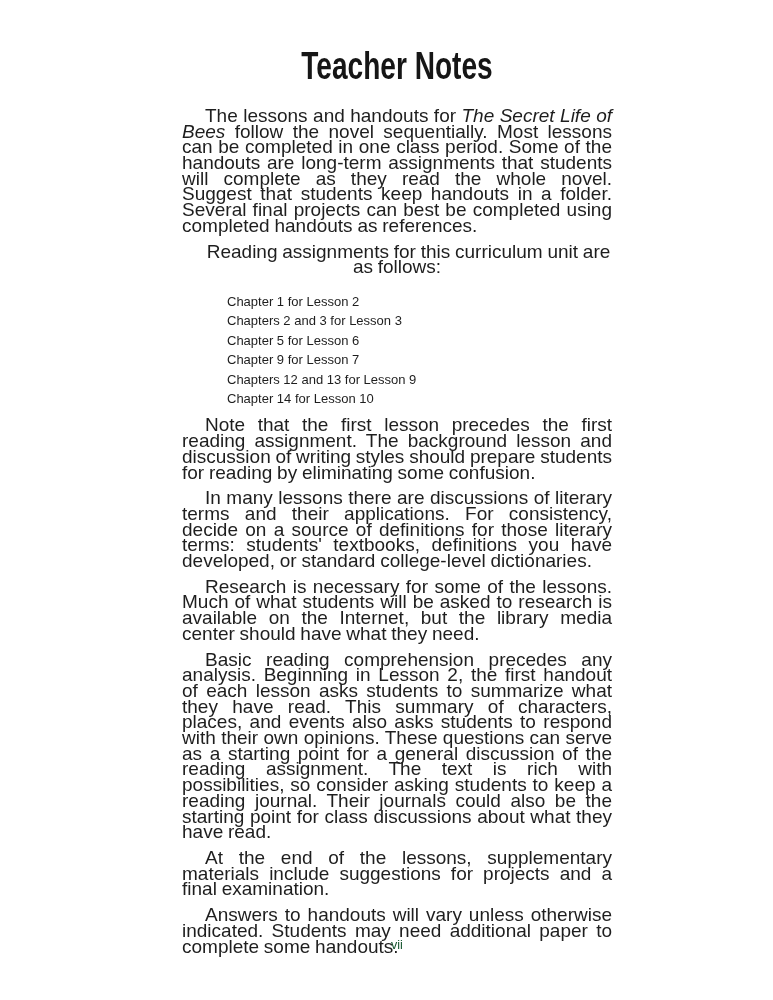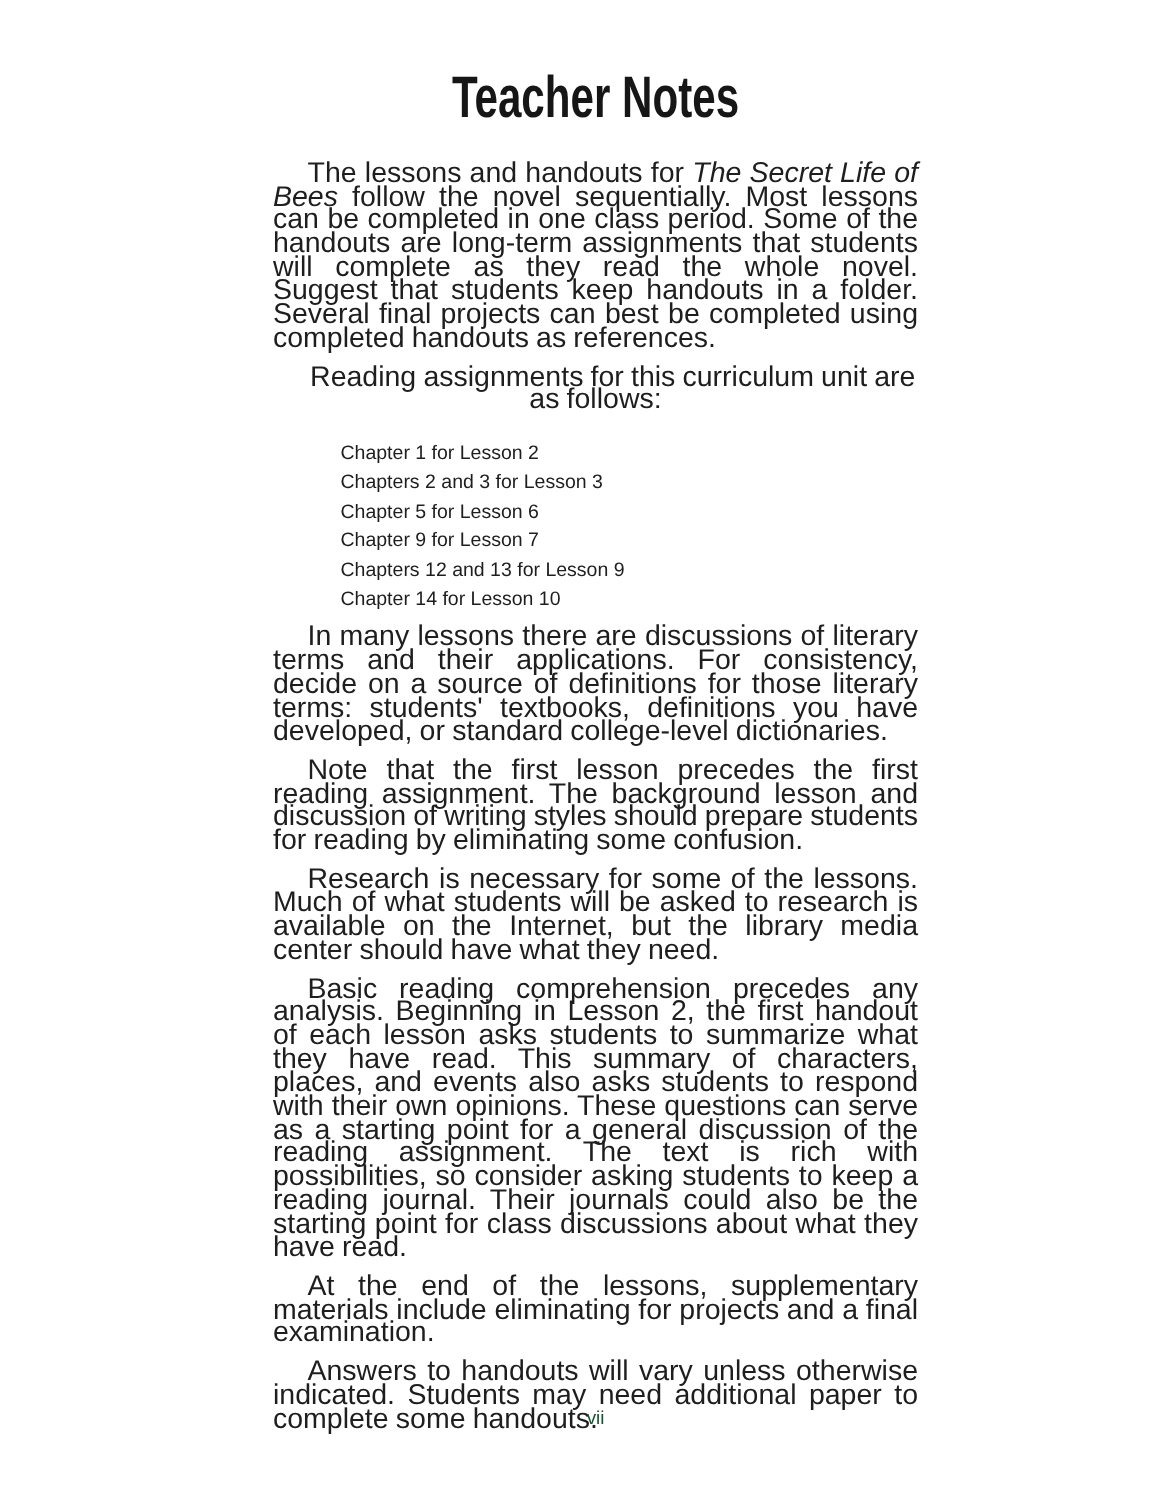--- a/index.html
+++ b/index.html
@@ -78,28 +78,28 @@
 
     <div class="reading-list">
       <div class="list-item">Chapter 1 for Lesson 2</div>
       <div class="list-item">Chapters 2 and 3 for Lesson 3</div>
       <div class="list-item">Chapter 5 for Lesson 6</div>
       <div class="list-item">Chapter 9 for Lesson 7</div>
       <div class="list-item">Chapters 12 and 13 for Lesson 9</div>
       <div class="list-item">Chapter 14 for Lesson 10</div>
     </div>
 
+    <p class="body">Note that the first lesson precedes the first reading assignment. The background lesson and discussion of writing styles should prepare students for reading by eliminating some confusion.</p>
+
     <p class="body">In many lessons there are discussions of literary terms and their applications. For consistency, decide on a source of definitions for those literary terms: students' textbooks, definitions you have developed, or standard college-level dictionaries.</p>
-
-    <p class="body">Note that the first lesson precedes the first reading assignment. The background lesson and discussion of writing styles should prepare students for reading by eliminating some confusion.</p>
 
     <p class="body">Research is necessary for some of the lessons. Much of what students will be asked to research is available on the Internet, but the library media center should have what they need.</p>
 
     <p class="body">Basic reading comprehension precedes any analysis. Beginning in Lesson 2, the first handout of each lesson asks students to summarize what they have read. This summary of characters, places, and events also asks students to respond with their own opinions. These questions can serve as a starting point for a general discussion of the reading assignment. The text is rich with possibilities, so consider asking students to keep a reading journal. Their journals could also be the starting point for class discussions about what they have read.</p>
 
-    <p class="body">At the end of the lessons, supplementary materials include eliminating for projects and a final examination.</p>
+    <p class="body">At the end of the lessons, supplementary materials include suggestions for projects and a final examination.</p>
 
     <p class="body">Answers to handouts will vary unless otherwise indicated. Students may need additional paper to complete some handouts.</p>
 
   </div>
 
   <div class="page-number">vii</div>
 </div>
 
 </body></html>

